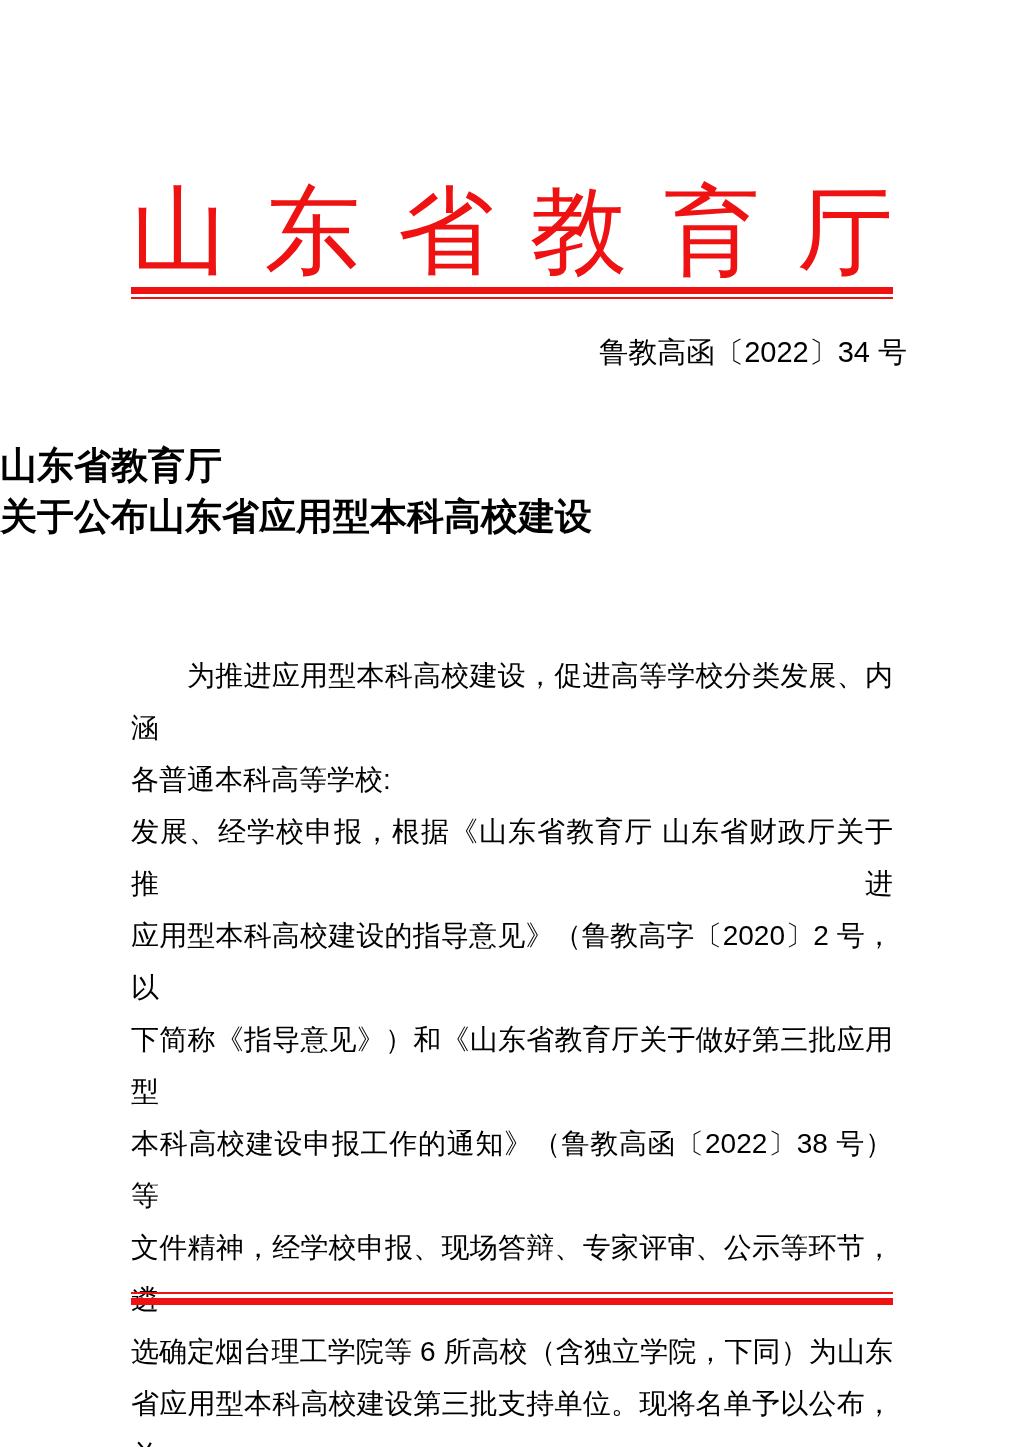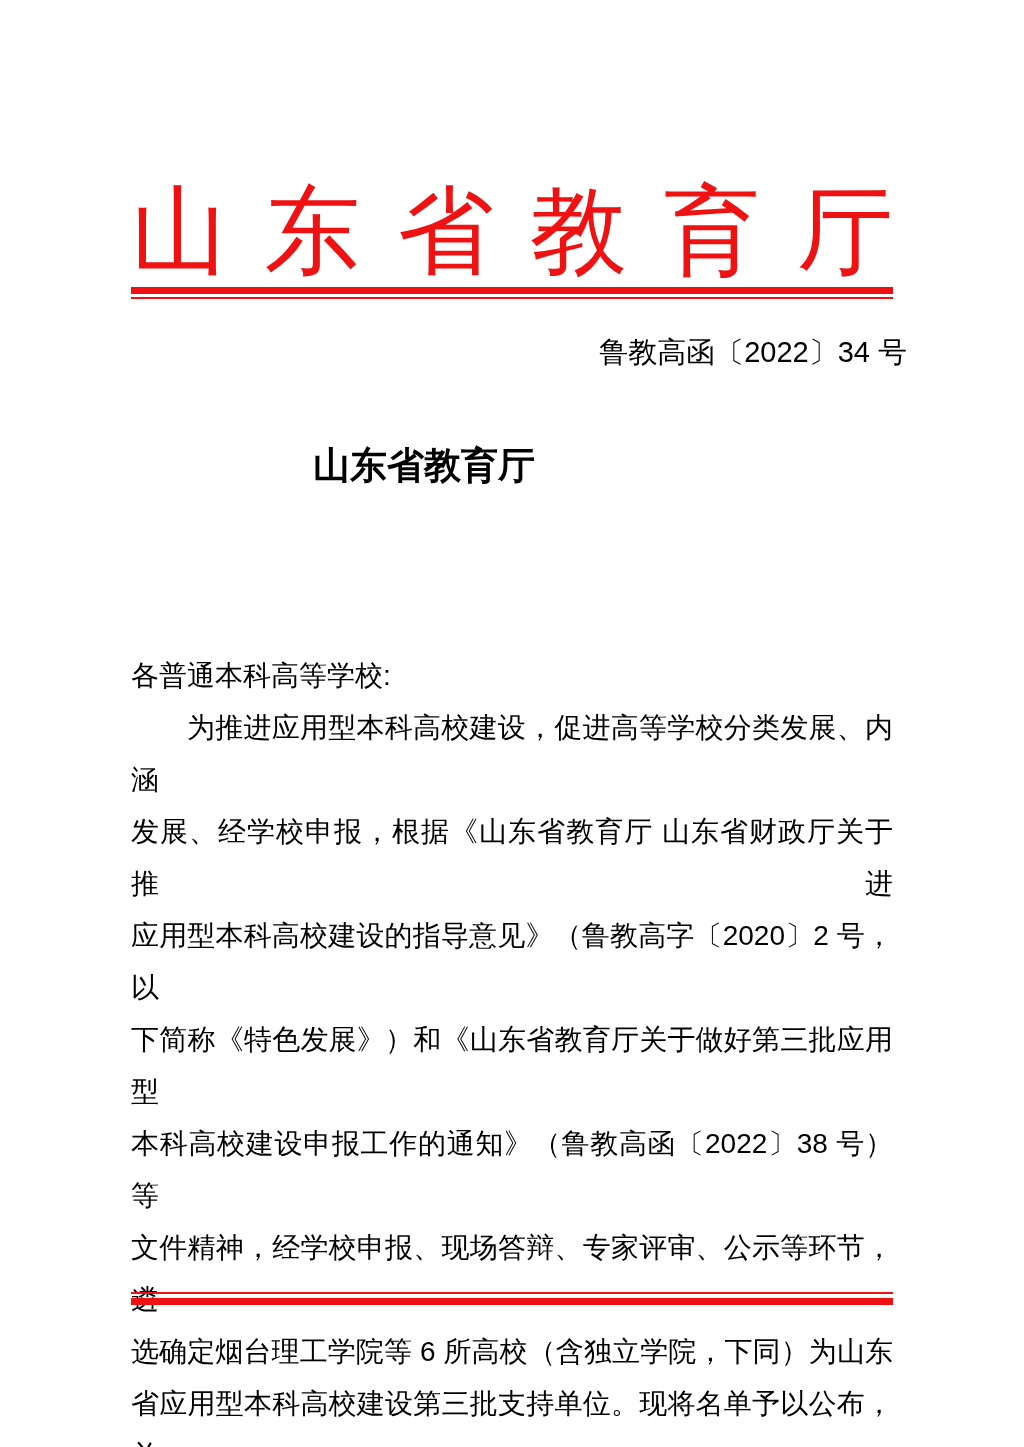--- a/index.html
+++ b/index.html
@@ -60,21 +60,21 @@
     line-height: 36px;
     color: var(--text-black);
     white-space: nowrap;
   }
   
   .doc-title {
     position: absolute;
     top: 440px;
     left: 0;
     width: 848px;
-    text-align: center;
+    text-align: left;
     font-size: 37px;
     font-weight: 700;
     line-height: 51px;
     color: var(--text-black);
   }
   
   .doc-body {
     position: absolute;
     top: 650px;
     left: 131px;
@@ -106,28 +106,29 @@
 
   <div class="rule-top">
     <div class="thick"></div>
     <div class="thin"></div>
   </div>
 
   <div class="doc-number">鲁教高函〔2022〕34 号</div>
 
   <div class="doc-title">
     <div>山东省教育厅</div>
+    <div>关于公布山东省应用型本科高校建设</div>
   </div>
 
   <div class="doc-body">
+    <div class="line indent fill">为推进应用型本科高校建设，促进高等学校分类发展、内涵</div>
     <div class="line">各普通本科高等学校:</div>
-    <div class="line indent fill">为推进应用型本科高校建设，促进高等学校分类发展、内涵</div>
     <div class="line fill">发展、经学校申报，根据《山东省教育厅 山东省财政厅关于推进</div>
     <div class="line fill">应用型本科高校建设的指导意见》（鲁教高字〔2020〕2 号，以</div>
-    <div class="line fill">下简称《特色发展》）和《山东省教育厅关于做好第三批应用型</div>
+    <div class="line fill">下简称《指导意见》）和《山东省教育厅关于做好第三批应用型</div>
     <div class="line fill">本科高校建设申报工作的通知》（鲁教高函〔2022〕38 号）等</div>
     <div class="line fill">文件精神，经学校申报、现场答辩、专家评审、公示等环节，遴</div>
     <div class="line fill">选确定烟台理工学院等 6 所高校（含独立学院，下同）为山东</div>
     <div class="line fill">省应用型本科高校建设第三批支持单位。现将名单予以公布，并</div>
 
   </div>
 
   <div class="rule-bottom">
     <div class="thin"></div>
     <div class="thick"></div>

